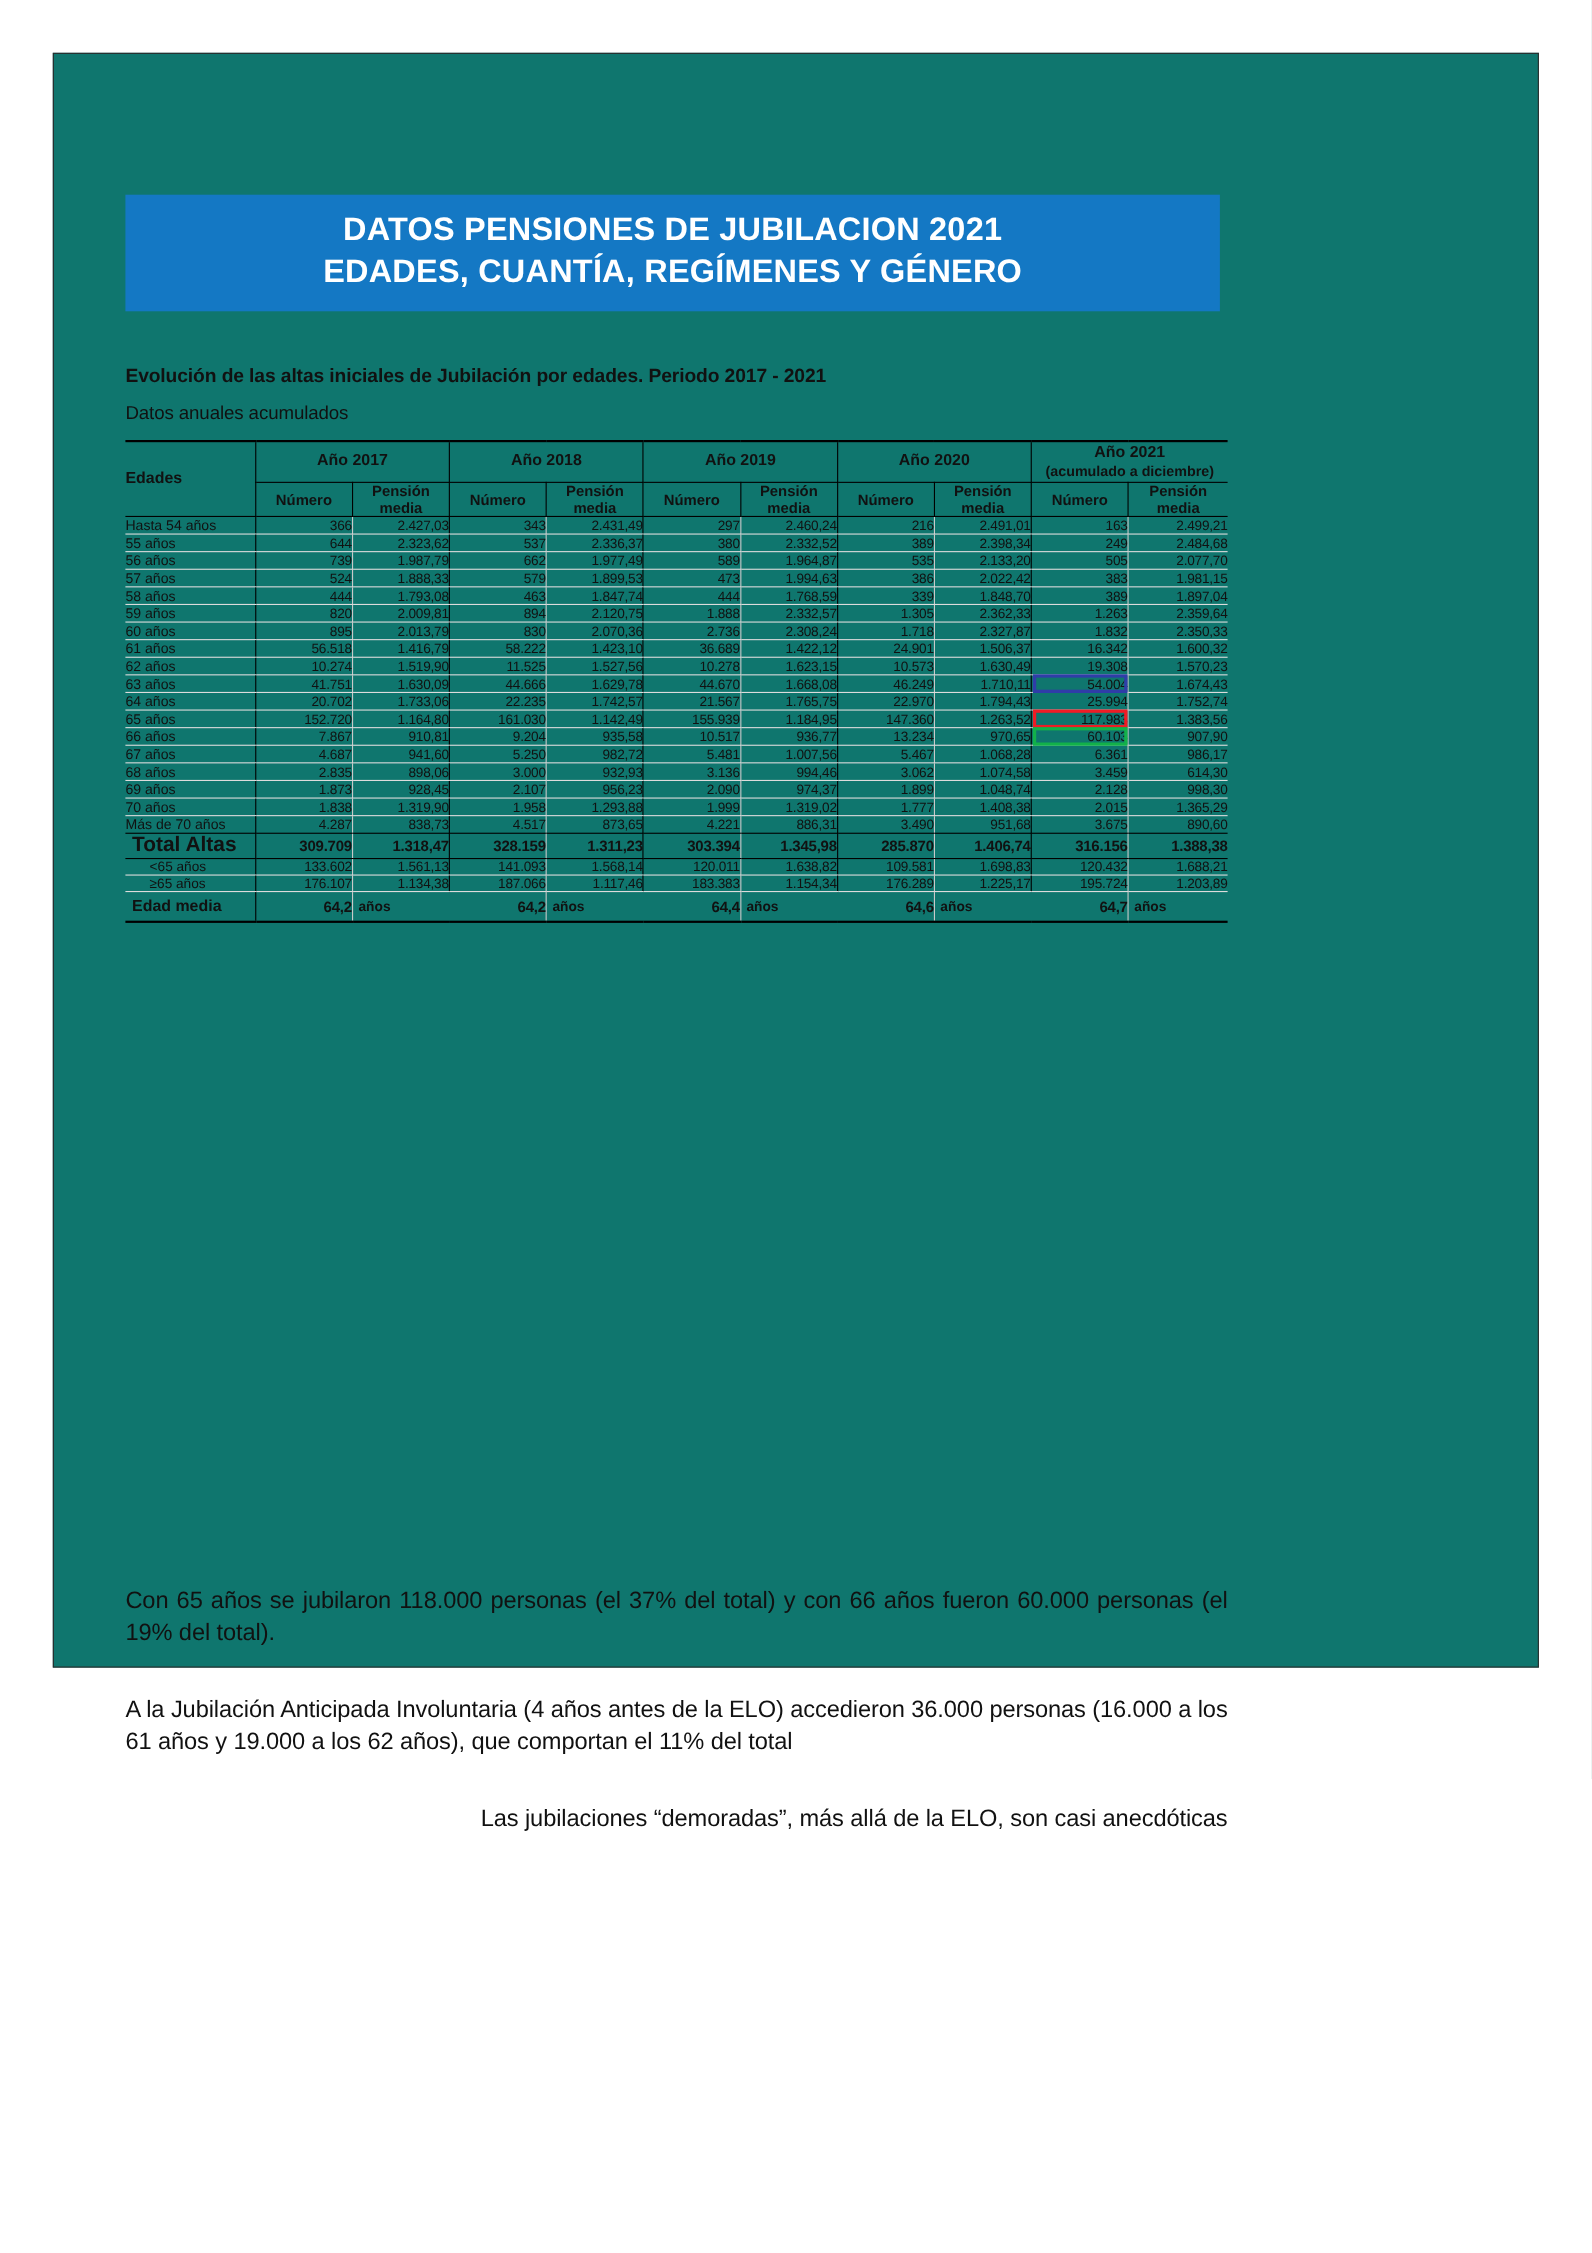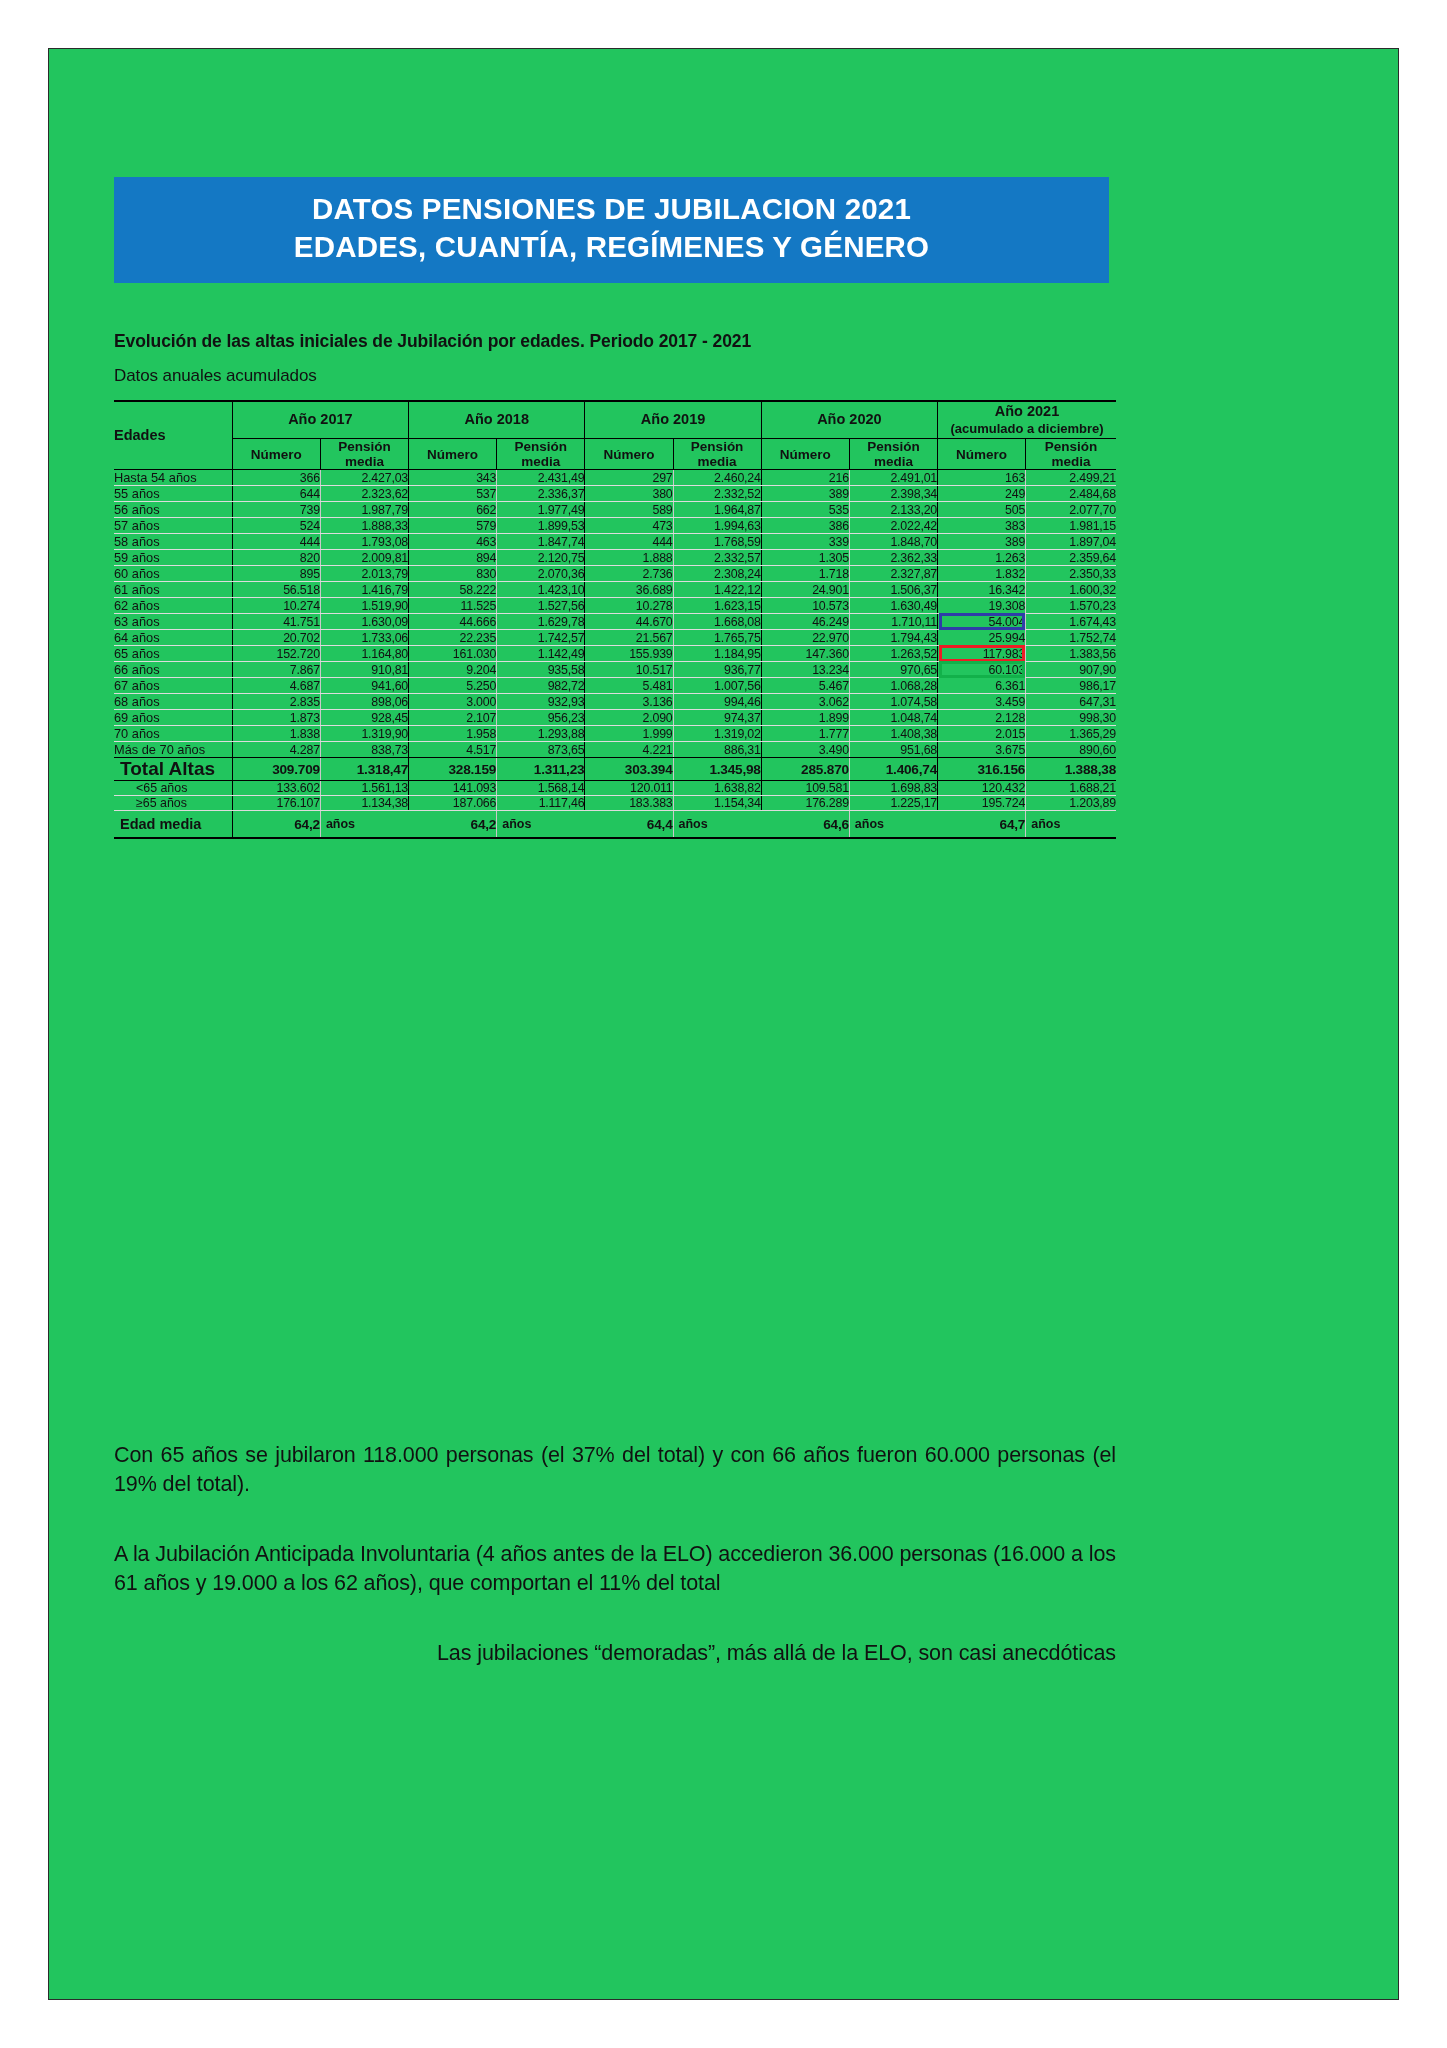--- a/index.html
+++ b/index.html
@@ -16,23 +16,23 @@
     width: 1447px;
     height: 2048px;
     background: #ffffff;
   }
   
   #frame {
     position: absolute;
     left: 48px;
     top: 48px;
     width: 1351px;
-    height: 1952px;
+    height: 1468px;
     border: 1.5px solid #2b2b2b;
-    background: #22c55e;
+    background: #0f766e;
   }
   #content {
     position: absolute;
     left: 65px;
     top: 128px;
     width: 1000px;
   }
 
   
   .title-banner {
@@ -434,21 +434,21 @@
               <td class="age">68 años</td>
               <td class="num">2.835</td>
               <td class="num grpend">898,06</td>
               <td class="num">3.000</td>
               <td class="num grpend">932,93</td>
               <td class="num">3.136</td>
               <td class="num grpend">994,46</td>
               <td class="num">3.062</td>
               <td class="num grpend">1.074,58</td>
               <td class="num">3.459</td>
-              <td class="num grpend lastcol">647,31</td>
+              <td class="num grpend lastcol">614,30</td>
             </tr>
             <tr class="">
               <td class="age">69 años</td>
               <td class="num">1.873</td>
               <td class="num grpend">928,45</td>
               <td class="num">2.107</td>
               <td class="num grpend">956,23</td>
               <td class="num">2.090</td>
               <td class="num grpend">974,37</td>
               <td class="num">1.899</td>

